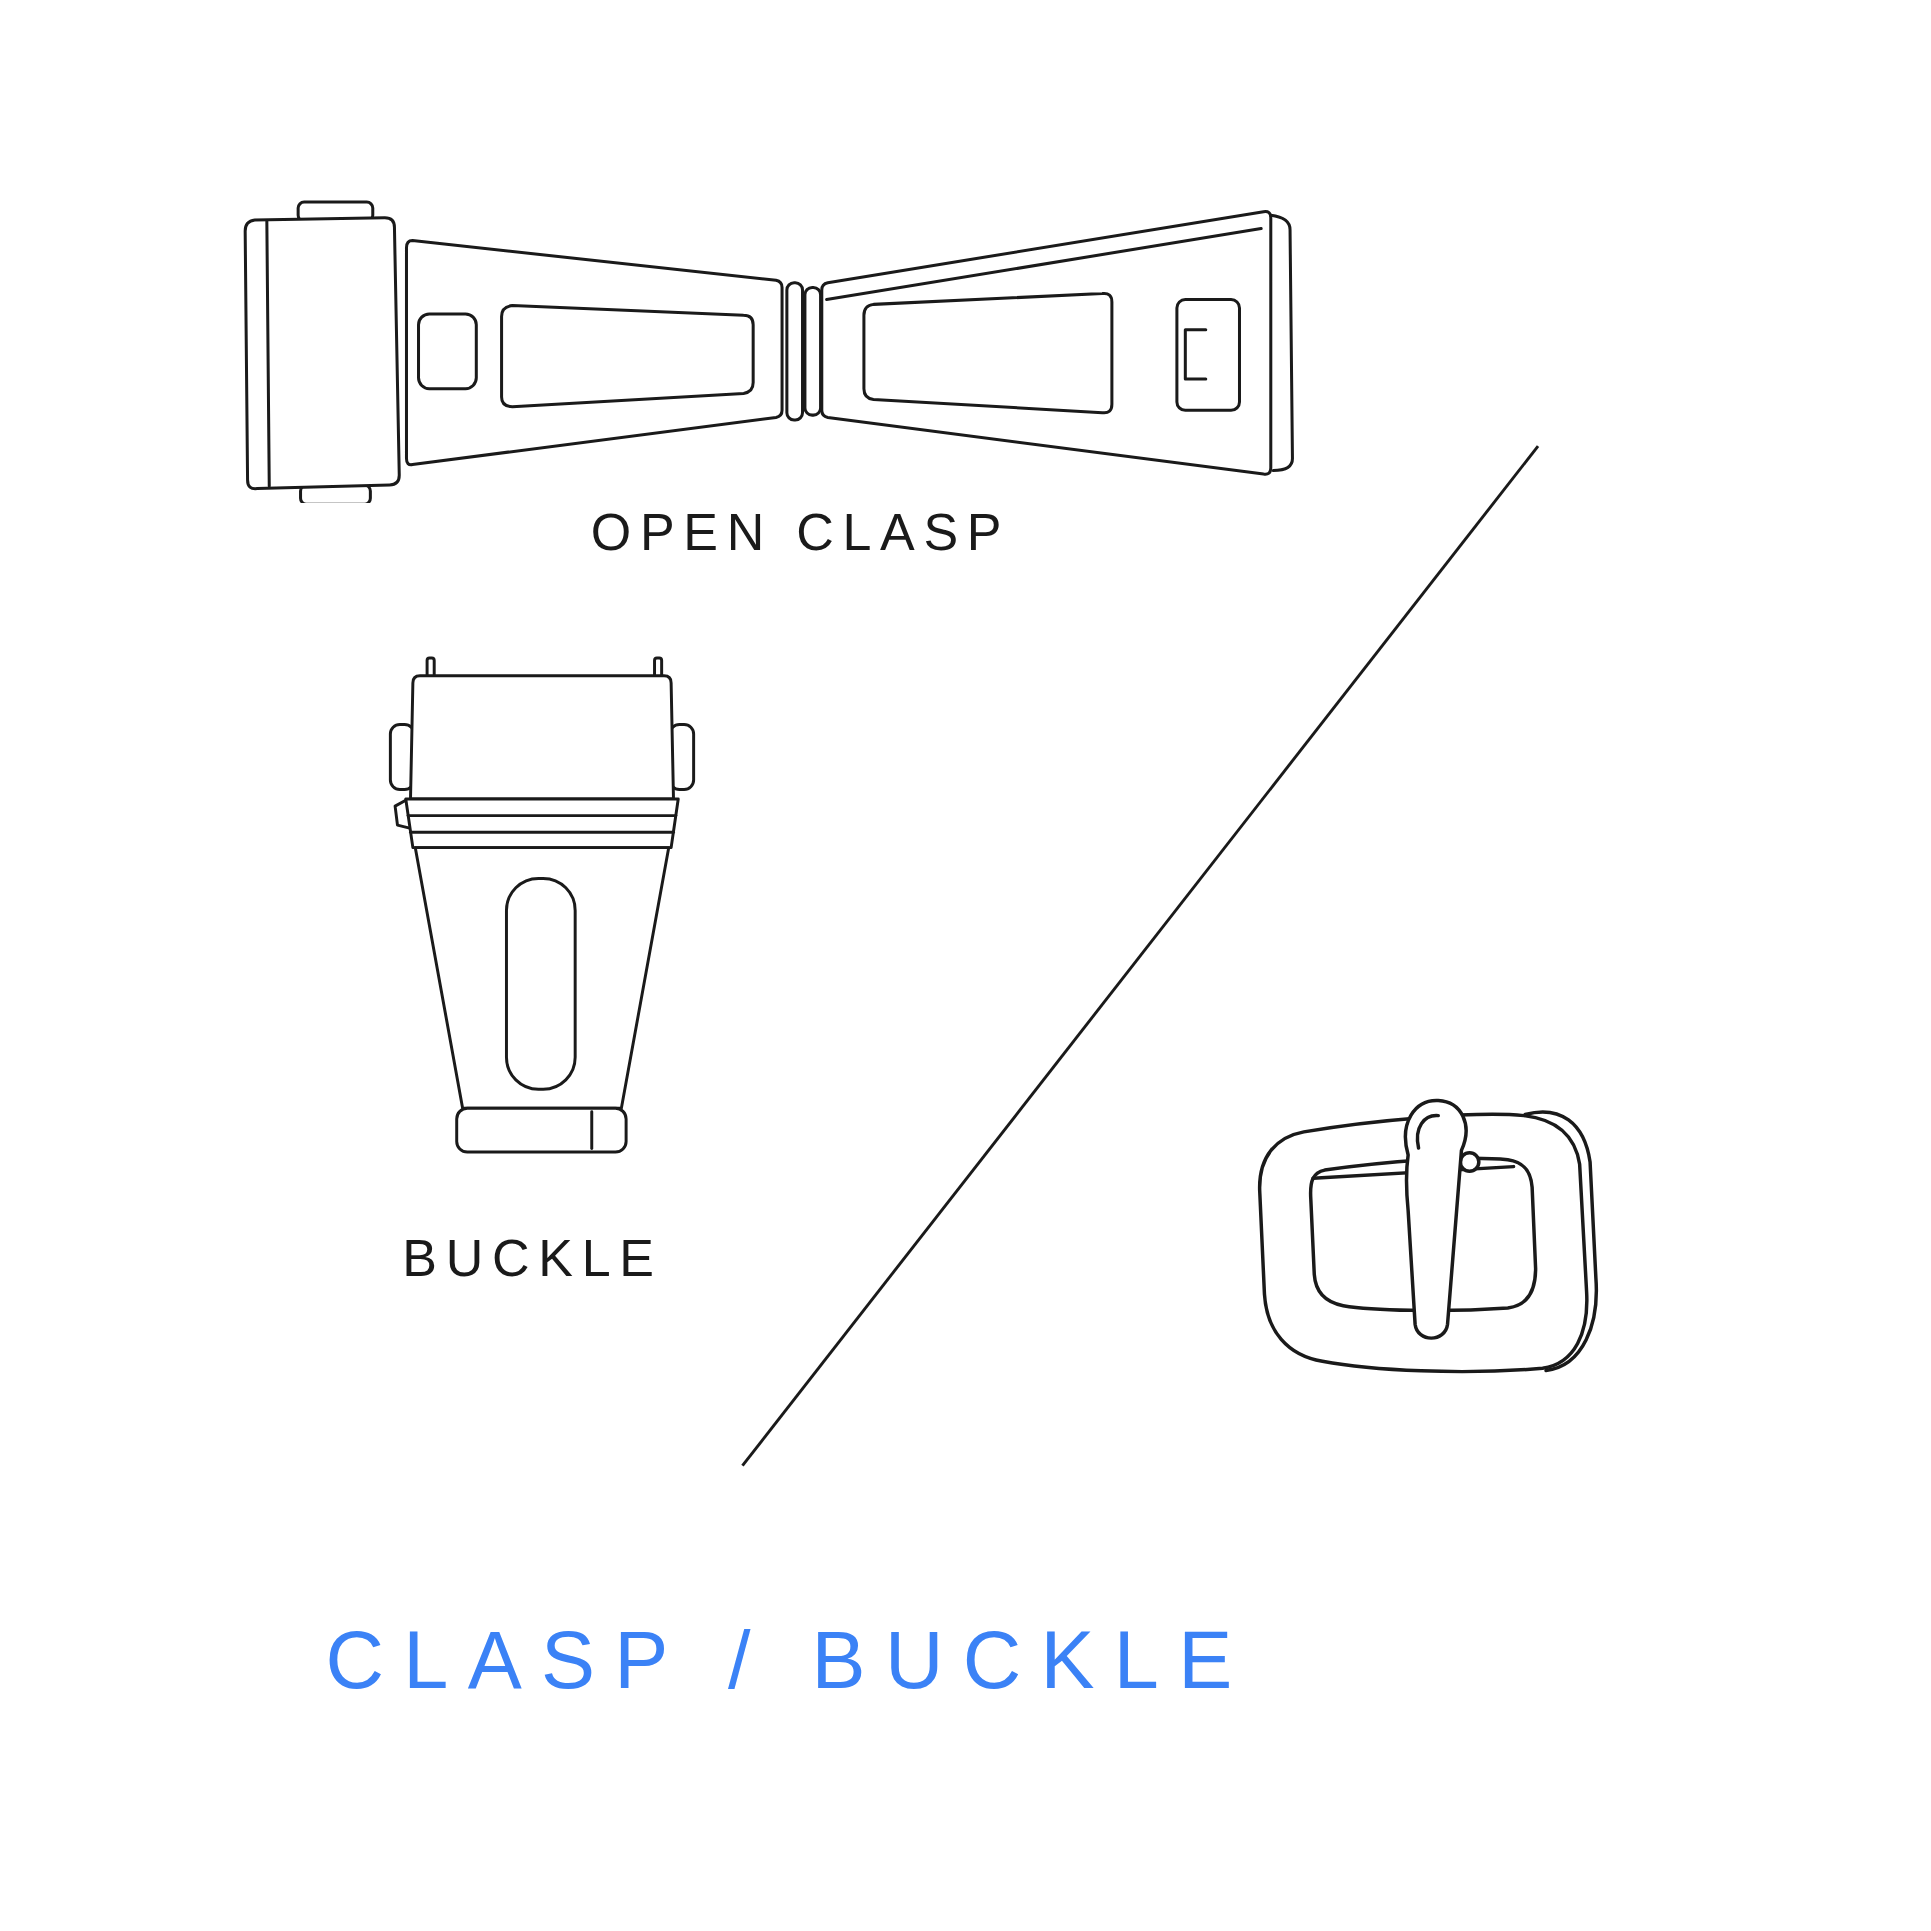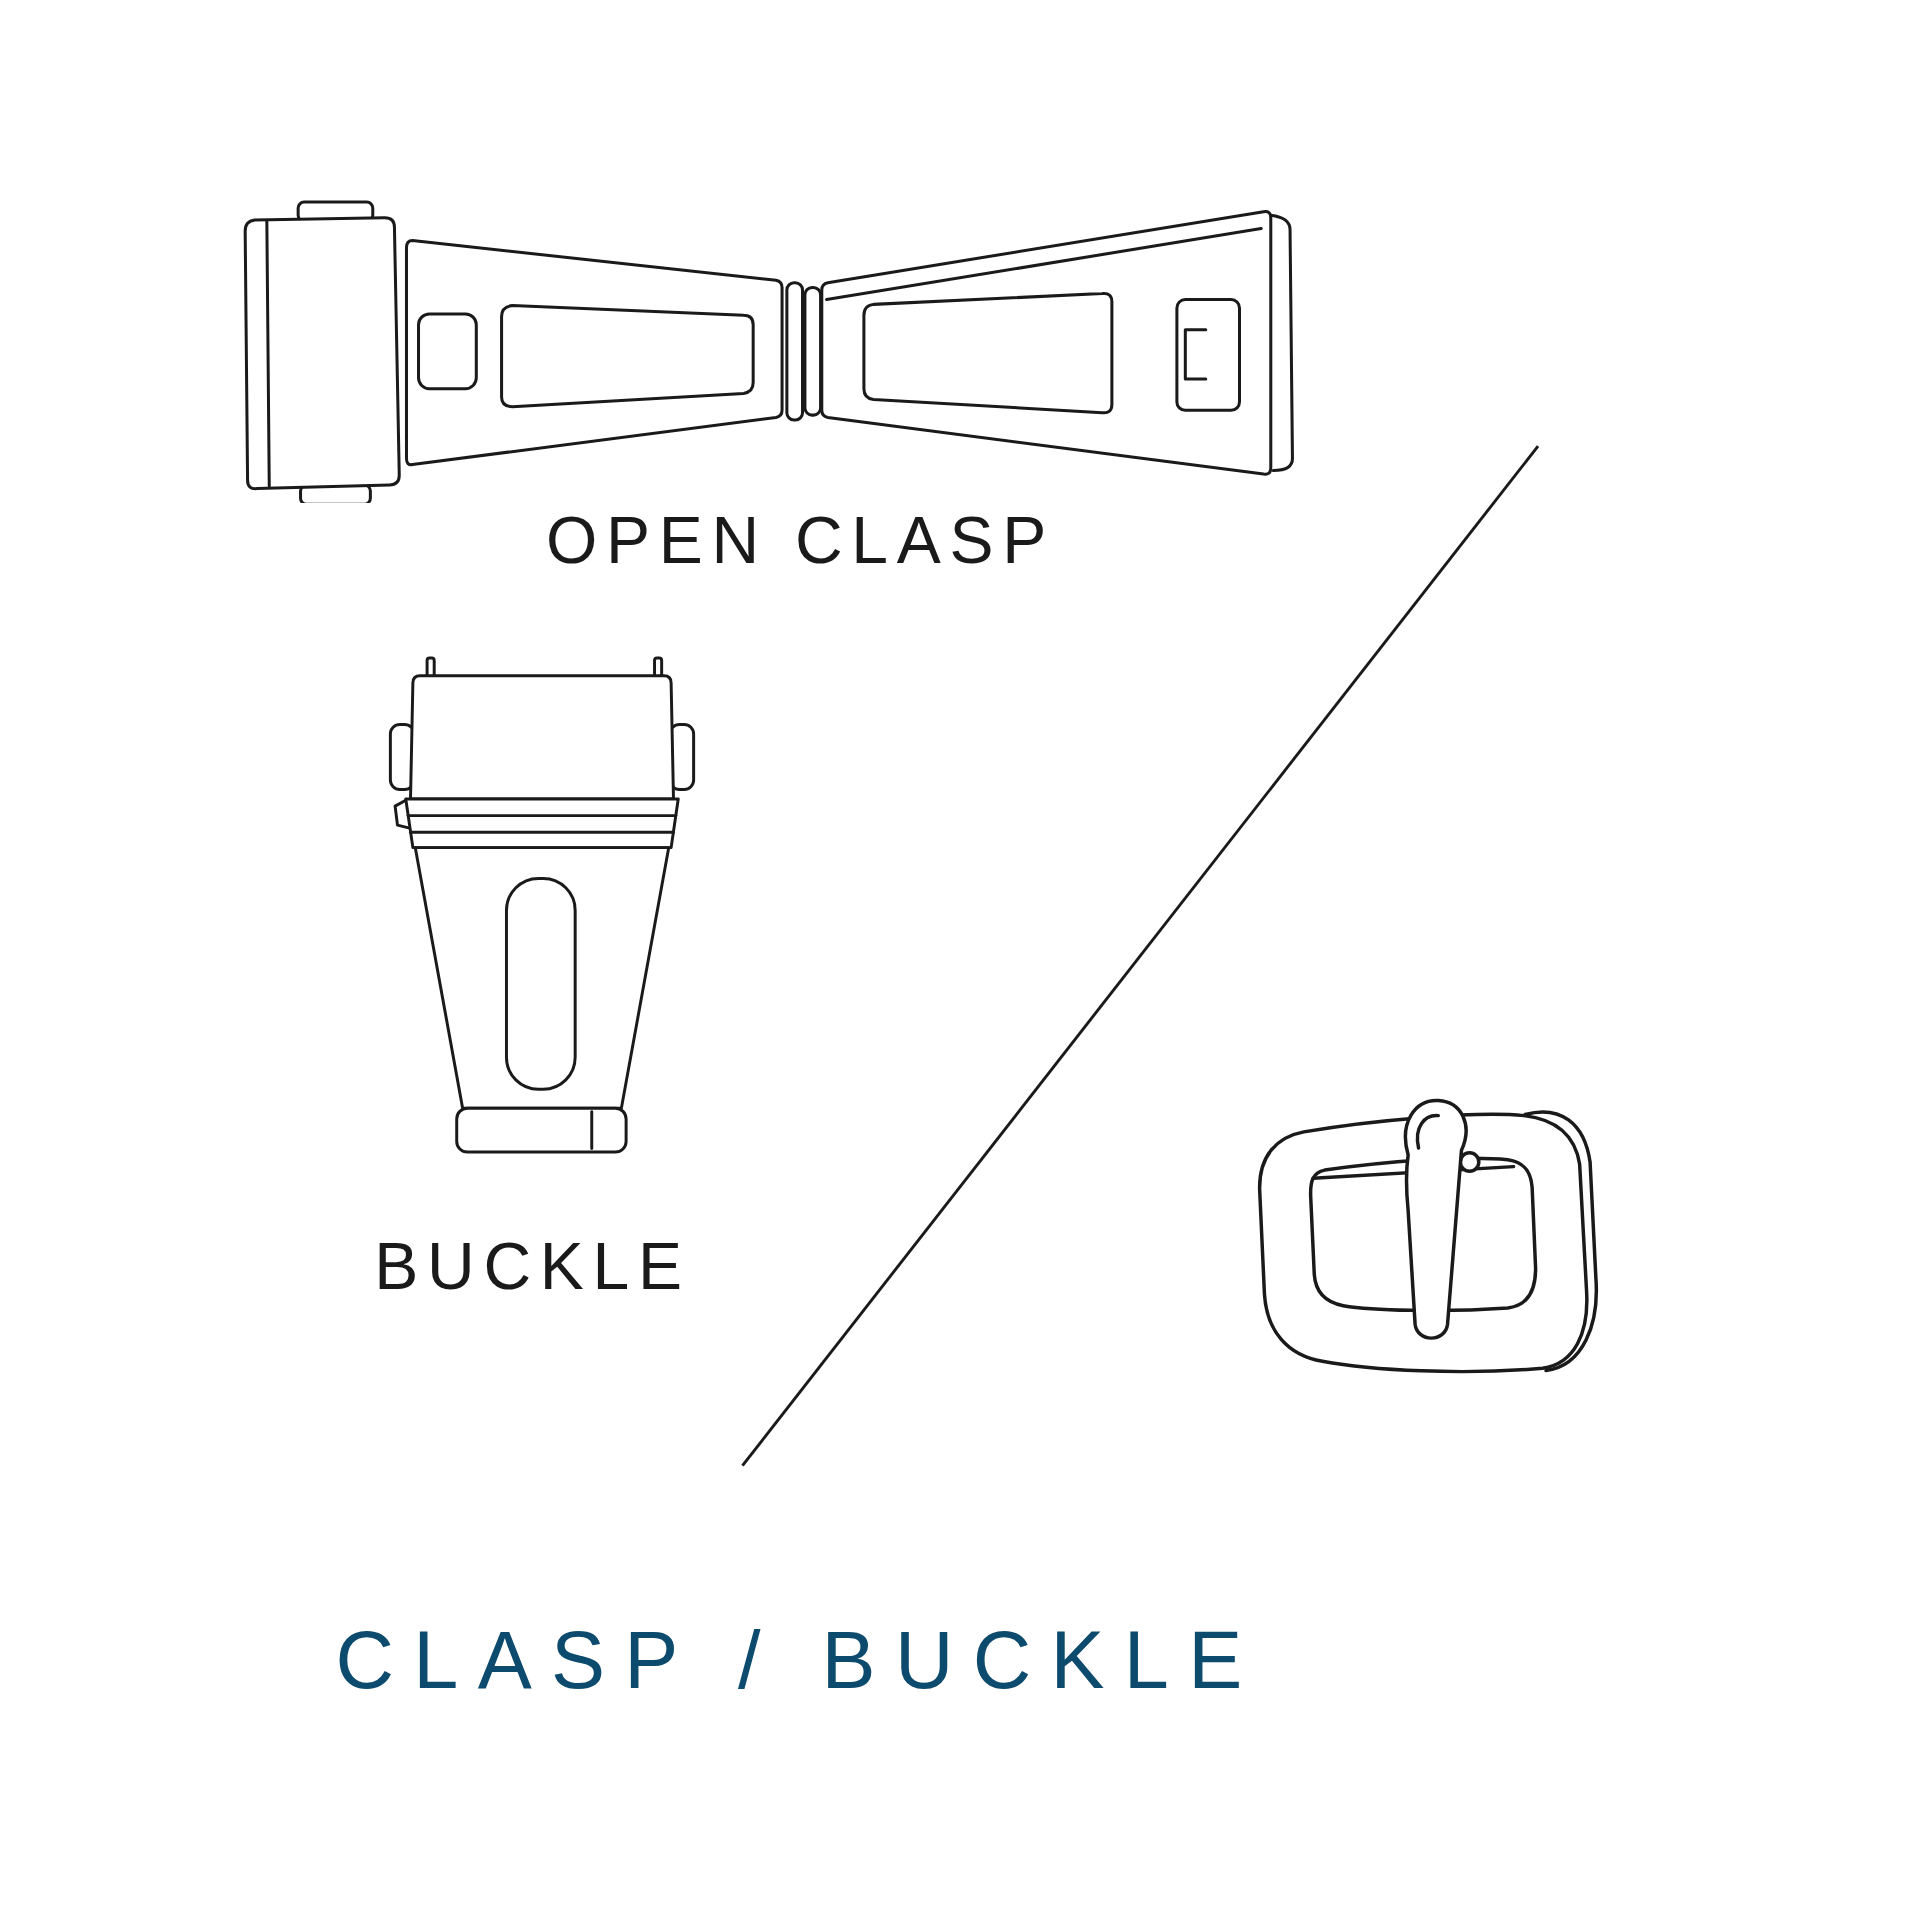--- a/index.html
+++ b/index.html
@@ -16,36 +16,36 @@
     font-family: "Liberation Sans", sans-serif;
     color: #1a1a1a;
   }
   .illo {
     position: absolute;
     display: block;
   }
   .caption {
     position: absolute;
     text-align: center;
-    font-size: 66px;
+    font-size: 52px;
     letter-spacing: 8.7px;
     font-weight: 400;
     color: #1a1a1a;
     white-space: nowrap;
   }
   .diagram-title {
     position: absolute;
-    left: 12px;
+    left: 2px;
     top: 1614px;
     width: 1573px;
     text-align: center;
     font-size: 81px;
     letter-spacing: 19.3px;
     font-weight: 500;
-    color: #0c4a6e;
+    color: #3b82f6;
     white-space: nowrap;
   }
   .divider-svg {
     position: absolute;
     left: 0;
     top: 0;
     width: 1931px;
     height: 1931px;
     pointer-events: none;
   }

